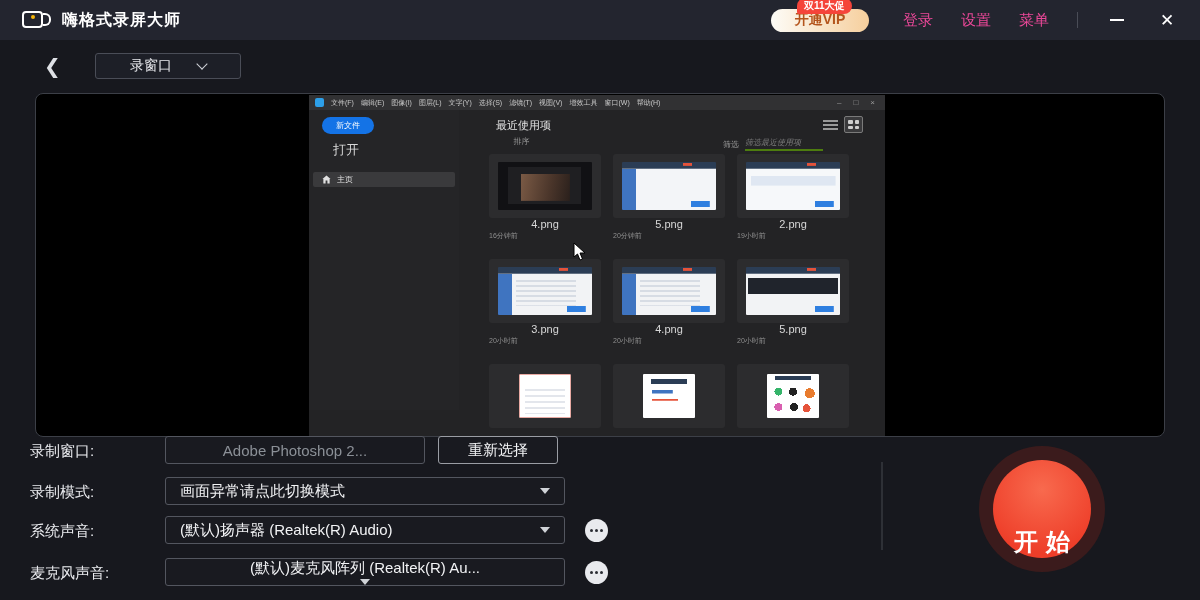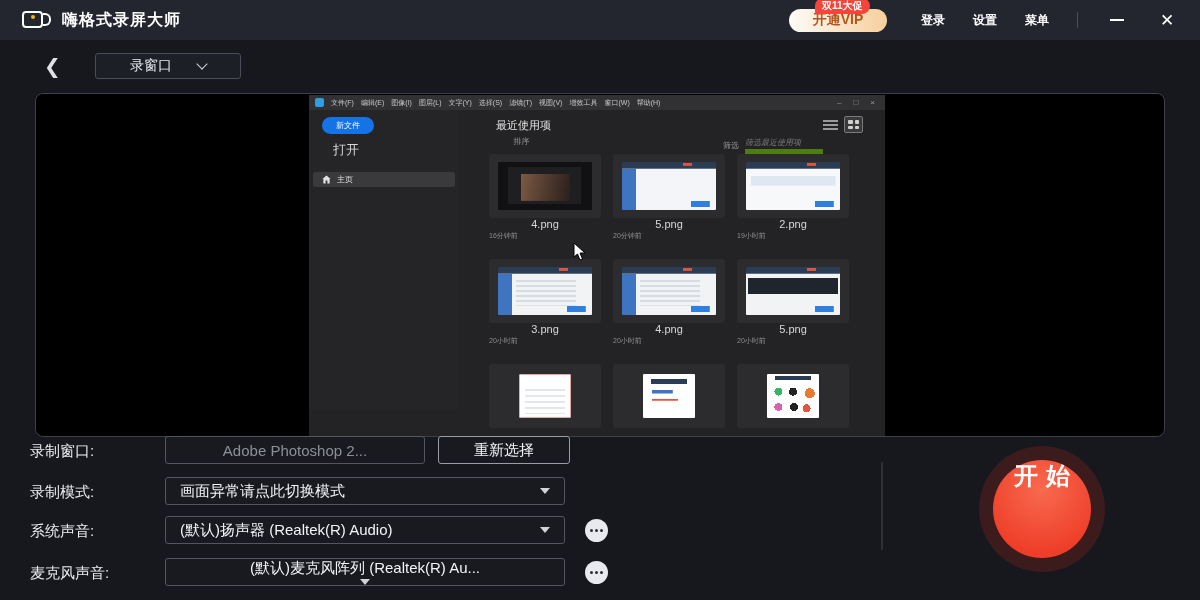--- a/index.html
+++ b/index.html
@@ -15,21 +15,21 @@
   .cam-body { position:absolute; left:0; top:2px; width:21px; height:17px; border:2px solid #fff; border-radius:4px; }
   .cam-dot { position:absolute; left:9px; top:6px; width:4px; height:4px; border-radius:50%; background:#f5b50a; }
   .cam-lens { position:absolute; right:1px; top:4px; width:8px; height:13px; border:2px solid #fff; border-left:none; border-radius:0 6px 6px 0; }
   .app-title { font-size:16px; font-weight:bold; color:#fff; letter-spacing:1px; }
   .topbar-right { margin-left:auto; display:flex; align-items:center; gap:28px; }
   .vip-wrap { position:relative; margin-right:6px; }
   .vip-pill { width:98px; height:23px; border-radius:12px; background:linear-gradient(90deg,#fdfcf7,#f6cf9d);
               color:#b4551d; font-size:14px; font-weight:bold; display:flex; align-items:center; justify-content:center; cursor:pointer; }
   .promo-badge { position:absolute; top:-11px; left:26px; background:#f5443a; color:#fff; font-size:10px; font-weight:bold;
                  padding:1px 7px; border-radius:8px 8px 8px 2px; white-space:nowrap; }
-  .nav-link { font-size:12px; color:#ffffff; cursor:pointer;font-weight:bold; }
+  .nav-link { font-size:15px; color:#ec4899; cursor:pointer; }
   .tb-divider { width:1px; height:16px; background:#4a4d57; }
   .win-btn { width:22px; height:22px; display:flex; align-items:center; justify-content:center; cursor:pointer; color:#fff; }
   .min-glyph { display:block; width:14px; height:2px; background:#fff; }
   .close-glyph { font-size:17px; line-height:1; color:#fff; }
 
   
   .subheader { position:absolute; left:0; top:40px; width:1200px; height:52px; }
   .back-btn { position:absolute; left:44px; top:15px; width:22px; height:22px; color:#dfe1e6; font-size:20px; line-height:22px; cursor:pointer; }
   .mode-select { position:absolute; left:95px; top:13px; width:146px; height:26px; border:1px solid #4a4d57; border-radius:3px;
                  background:#1d1f27; display:flex; align-items:center; justify-content:center; gap:26px; cursor:pointer; }
@@ -69,21 +69,21 @@
   .ps-sort-div { width:1px; height:9px; background:#555; }
   .ps-sort-asc { font-size:8px; color:#cfcfcf; cursor:pointer; }
   .ps-viewtoggles { position:absolute; right:22px; top:6px; display:flex; gap:6px; align-items:center; }
   .vt-list { width:15px; height:13px; display:flex; flex-direction:column; justify-content:center; gap:2px; cursor:pointer; }
   .vt-list i { display:block; height:2px; background:#9a9a9a; }
   .vt-grid { width:19px; height:17px; border:1px solid #7a7a7a; border-radius:2px; background:#3a3a3c;
              display:grid; grid-template-columns:1fr 1fr; gap:2px; padding:3px; cursor:pointer; }
   .vt-grid i { background:#cfcfcf; border-radius:1px; }
   .ps-filterrow { position:absolute; right:62px; top:27px; display:flex; align-items:center; gap:6px; }
   .ps-filter-label { font-size:8px; color:#9a9a9a; }
-  .ps-filter-input { width:78px; font-size:8px; font-style:italic; color:#7d7d7d; border-bottom:5px solid #4d7c0f; padding-bottom:1px; cursor:text; }
+  .ps-filter-input { width:78px; font-size:8px; font-style:italic; color:#7d7d7d; border-bottom:2px solid #4d7c0f; padding-bottom:1px; cursor:text; }
   .ps-grid { position:absolute; left:30px; top:44px; width:362px; }
   .ps-tile { position:absolute; width:112px; cursor:pointer; }
   .tile-box { width:112px; height:64px; background:#2c2c2e; border-radius:3px; display:flex; align-items:center; justify-content:center; }
   .tile-name { margin-top:0; font-size:11px; color:#d8d8d8;text-align:center; }
   .tile-time { margin-top:1px; font-size:7px; color:#8f8f8f; }
   .art { border-radius:1px; }
   .art-a { width:94px; height:48px; background-color:#111114;
            background-image:linear-gradient(100deg,#7a5a45 0%,#4a352a 60%,#2a201c 100%),linear-gradient(#1f1f22,#1f1f22);
            background-size:52% 56%,78% 78%; background-position:center 55%,center; background-repeat:no-repeat; }
   .art-b { width:94px; height:48px; background-color:#f3f5f8;
@@ -119,31 +119,31 @@
                             linear-gradient(#2b3d55,#2b3d55); 
            background-size:100% 100%,100% 100%,100% 100%,100% 100%,100% 100%,100% 100%,70% 10%;
            background-position:0 0,0 0,0 0,0 0,0 0,0 0,center 4%; background-repeat:no-repeat; }
   .cursor-arrow { position:absolute; left:537px; top:148px; width:15px; height:20px; z-index:5; }
 
   
   .ctl-label { position:absolute; left:30px; font-size:15px; color:#e9eaee; }
   .ctl-box { position:absolute; height:28px; border:1px solid #53565f; border-radius:3px; background:#191a20;
              display:flex; align-items:center; }
   .window-input { left:165px; width:260px; justify-content:center; color:#8b9097; font-size:15px; cursor:default; }
-  .reselect-btn { left:438px; width:132px; border-color:#9a9da4; justify-content:center; color:#f2f3f5; font-size:15px; cursor:pointer;text-align:center; }
+  .reselect-btn { left:438px; width:120px; border-color:#9a9da4; justify-content:center; color:#f2f3f5; font-size:15px; cursor:pointer;text-align:center; }
   .ctl-dropdown { left:165px; width:400px; padding:0 14px; justify-content:space-between; cursor:pointer; font-size:15px; color:#f2f3f5; }
   .dd-arrow { width:0; height:0; border-left:5px solid transparent; border-right:5px solid transparent; border-top:6px solid #d0d3d8; }
   .dots-btn { position:absolute; left:585px; width:23px; height:23px; border-radius:50%; background:#e9eaee;
               display:flex; align-items:center; justify-content:center; gap:2px; cursor:pointer; }
   .dots-btn i { display:block; width:3px; height:3px; border-radius:50%; background:#2a2c33; }
   .v-divider { position:absolute; left:881px; top:462px; width:2px; height:88px; background:#2e3036; }
   .start-ring { position:absolute; left:979px; top:446px; width:126px; height:126px; border-radius:50%;
                 background:#3b1b1c; display:flex; align-items:center; justify-content:center; cursor:pointer; }
   .start-btn { width:98px; height:98px; border-radius:50%; background:radial-gradient(circle at 50% 30%,#f86a4e,#ee3e29 75%);
-               display:flex; align-items:flex-start; justify-content:center; }
+               display:flex; align-items:flex-end; justify-content:center; }
   .start-label { font-size:24px; font-weight:bold; color:#fff; letter-spacing:8px; padding-left:8px; }
 </style>
 </head>
 <body>
 
 <div class="app">
 
   <div class="topbar">
     <div class="logo-wrap">
       <div class="cam-icon">

